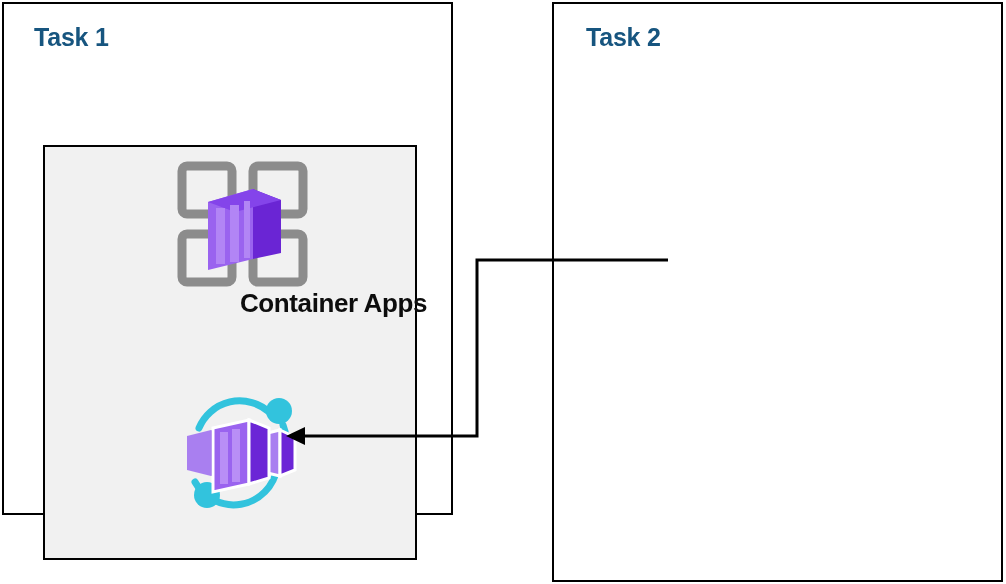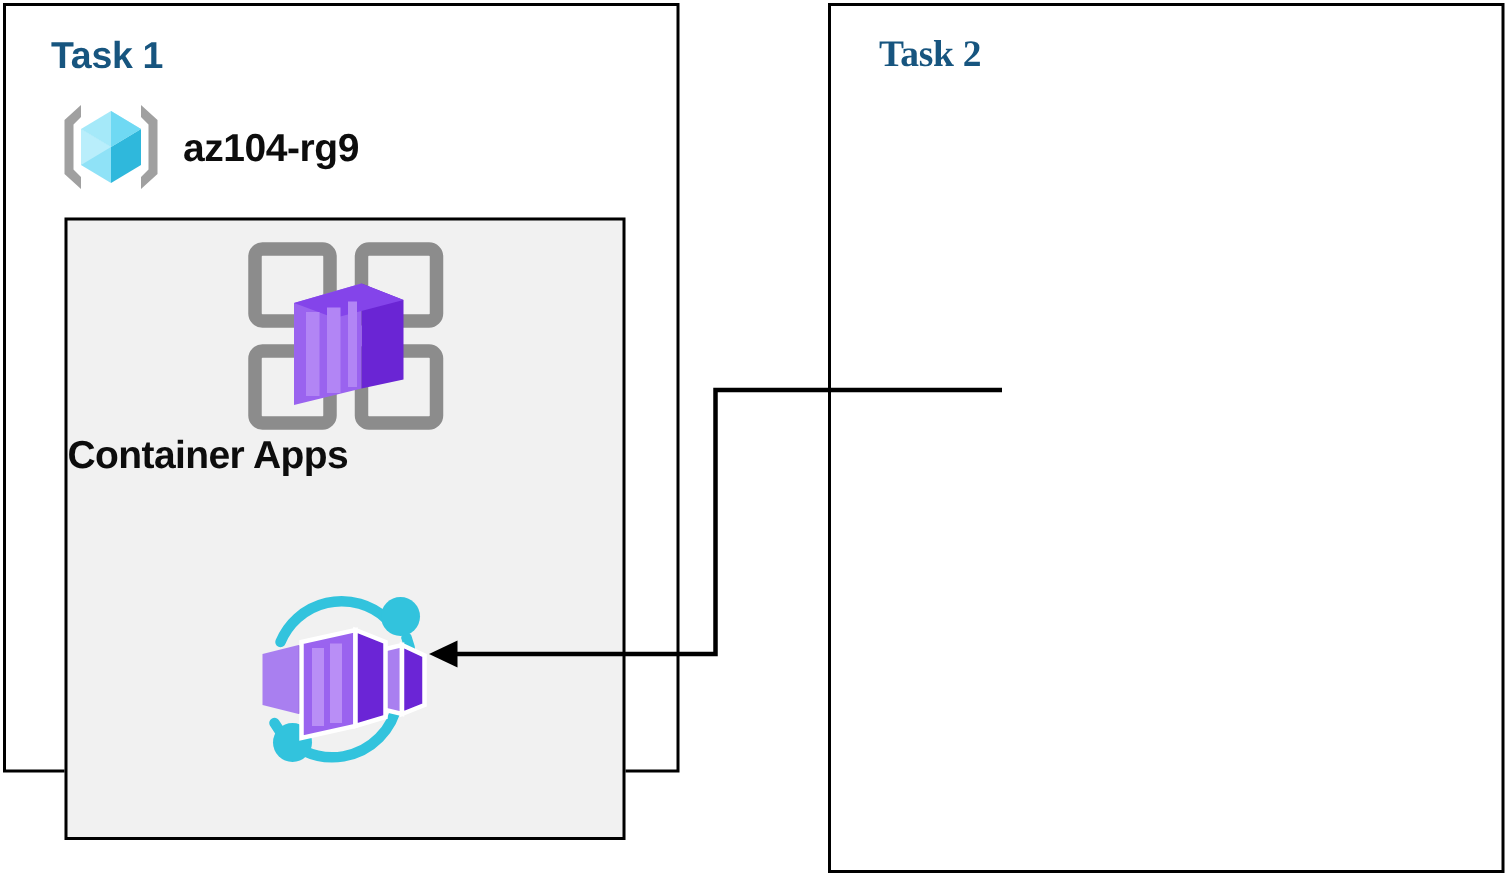--- a/index.html
+++ b/index.html
@@ -20,21 +20,21 @@
   }
 
   
   .panel {
     position: absolute;
     background: #ffffff;
     border: 2px solid #000000;
     box-sizing: border-box;
   }
   #panel-task1 { left: 2px;   top: 2px; width: 451px; height: 513px; }
-  #panel-task2 { left: 552px; top: 2px; width: 451px; height: 580px; font-family: Liberation Serif, serif; }
+  #panel-task2 { left: 552px; top: 2px; width: 451px; height: 580px; }
 
   .panel-title {
     position: absolute;
     font-size: 25px;
     font-weight: bold;
     color: #17557f;
     letter-spacing: -0.2px;
     white-space: nowrap;
   }
   #title-task1 { left: 30px; top: 19px; }
@@ -63,22 +63,23 @@
     position: absolute;
     background: #f1f1f1;
     border: 2px solid #000000;
     box-sizing: border-box;
   }
   #group-cae  { left: 39px;  top: 141px; width: 374px; height: 415px; }
 
   
   .node {
     position: absolute;
-    text-align: left;
+    text-align: right;
     width: 100%;
+    padding-left: 12px;
   }
   .node-label {
     font-size: 26px;
     font-weight: bold;
     color: #0d0d0d;
     line-height: 1.13;
     letter-spacing: -0.4px;
   }
   #node-cae  { left: 0; top: 12px; }
   #node-capp { left: 0; top: 245px; }
@@ -103,37 +104,20 @@
 </style>
 </head>
 <body>
 
 <div id="canvas">
 
   <div class="panel" id="panel-task1">
 
     <div class="panel-title" id="title-task1">Task 1</div>
 
-    <div id="rg-row">
-      <span class="icon-wrap">
-        <svg id="rg-icon" viewBox="0 0 68 64" xmlns="http://www.w3.org/2000/svg">
-
-          <path d="M14 4 L3 14 L3 50 L14 60 L14 52 L9 47 L9 17 L14 12 Z" fill="#a0a0a0"></path>
-
-          <path d="M54 4 L65 14 L65 50 L54 60 L54 52 L59 47 L59 17 L54 12 Z" fill="#a0a0a0"></path>
-
-          <polygon points="34,8 54,20 34,32 14,20" fill="#a5e9f9"></polygon>
-          <polygon points="34,32 34,56 14,44 14,20" fill="#8fe2f7"></polygon>
-          <polygon points="34,32 54,20 54,44 34,56" fill="#2fb8dc"></polygon>
-          <polygon points="34,8 54,20 34,32" fill="#6fd9f3"></polygon>
-          <polygon points="14,20 34,32 14,44" fill="#b9eefb"></polygon>
-        </svg>
-      </span>
-      <span id="rg-label">az104-rg9</span>
-    </div>
 
     <div class="groupbox" id="group-cae">
 
       <div class="node" id="node-cae">
         <div class="icon-wrap">
           <svg id="icon-cae-svg" viewBox="0 0 135 130" xmlns="http://www.w3.org/2000/svg">
             <g fill="none" stroke="#8c8c8c" stroke-width="9" stroke-linejoin="round">
               <rect x="7" y="7" width="50" height="48" rx="5"></rect>
               <rect x="78" y="7" width="50" height="48" rx="5"></rect>
               <rect x="7" y="75" width="50" height="48" rx="5"></rect>

